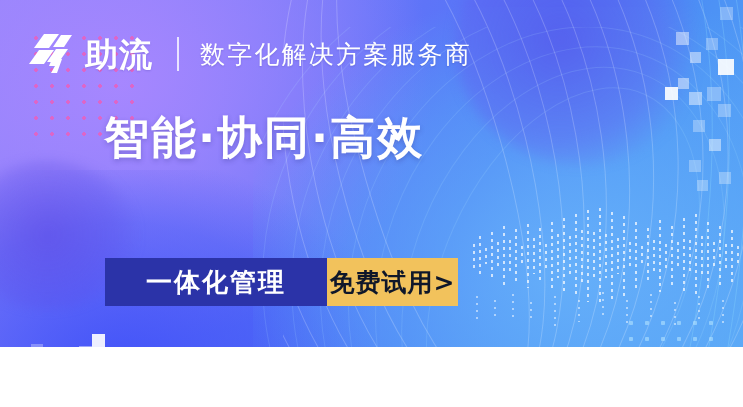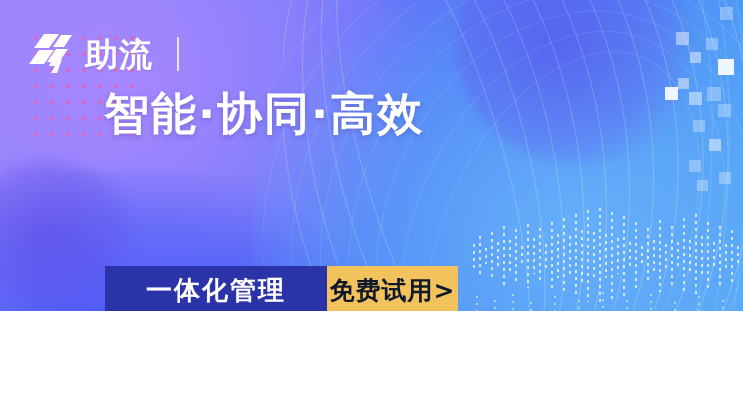--- a/index.html
+++ b/index.html
@@ -1,20 +1,20 @@
 <!DOCTYPE html>
 <html><head>
 <meta charset="utf-8">
 <style>
   html,body{margin:0;padding:0;background:#fff;}
   body{font-family:"Liberation Sans","DejaVu Sans",sans-serif;}
 
   #banner{
     position:relative;
-    width:743px;height:311px;
+    width:743px;height:347px;
     overflow:hidden;
     background:#6F79F7;
   }
 
   
   .bg-base{
     position:absolute;inset:0;
     background:
       linear-gradient(118deg,
         #9E8BFD 0%,
@@ -107,42 +107,41 @@
   .tagline{
     color:#ffffff;
     font-family:"DejaVu Sans","Liberation Sans",sans-serif;
     font-size:25px;font-weight:400;letter-spacing:2.2px;
     white-space:nowrap;
     text-shadow:0 1px 2px rgba(40,40,120,.20);
   }
 
   
   .headline{
-    position:absolute;left:104px;top:85px;
+    position:absolute;left:104px;top:109px;
     color:#ffffff;
     font-family:"DejaVu Sans","Liberation Sans",sans-serif;
     font-weight:700;
     font-size:45px;
     line-height:57px;
     letter-spacing:2px;
     white-space:nowrap;
     text-shadow:0 2px 5px rgba(45,45,130,.30);
   }
   .headline .l2{letter-spacing:1px;}
 
   
   .cta{position:absolute;left:105px;top:258px;display:flex;align-items:stretch;}
   .btn{
     display:flex;align-items:center;justify-content:center;
     font-family:"DejaVu Sans","Liberation Sans",sans-serif;
     font-size:26px;font-weight:700;letter-spacing:2px;
     white-space:nowrap;
     cursor:pointer;
     user-select:none;
-    margin-top:8px;
   }
   .btn-primary{
     width:222px;height:48px;
     background:#2B33A8;
     color:#ffffff;
   }
   .btn-trial{
     width:131px;height:48px;
     background:#F2C25C;
     color:#0f172a;
@@ -315,20 +314,21 @@
           <polygon points="28,17 40,17 31,30 19,30"></polygon>
           <polygon points="24,27 34,27 29,41 23,41 27,34 21,34"></polygon>
         </g>
       </svg>
     </div>
 
     <div class="logo-word">助流</div>
 
     <div class="divider"></div>
 
+    <div class="tagline">数字化解决方案服务商</div>
   </div>
 
   <div class="headline">
     <div class="l1">智能·协同·高效</div>
   </div>
 
   <div class="cta">
     <div class="btn btn-primary">一体化管理</div>
     <div class="btn btn-trial">免费试用&gt;</div>
   </div>

